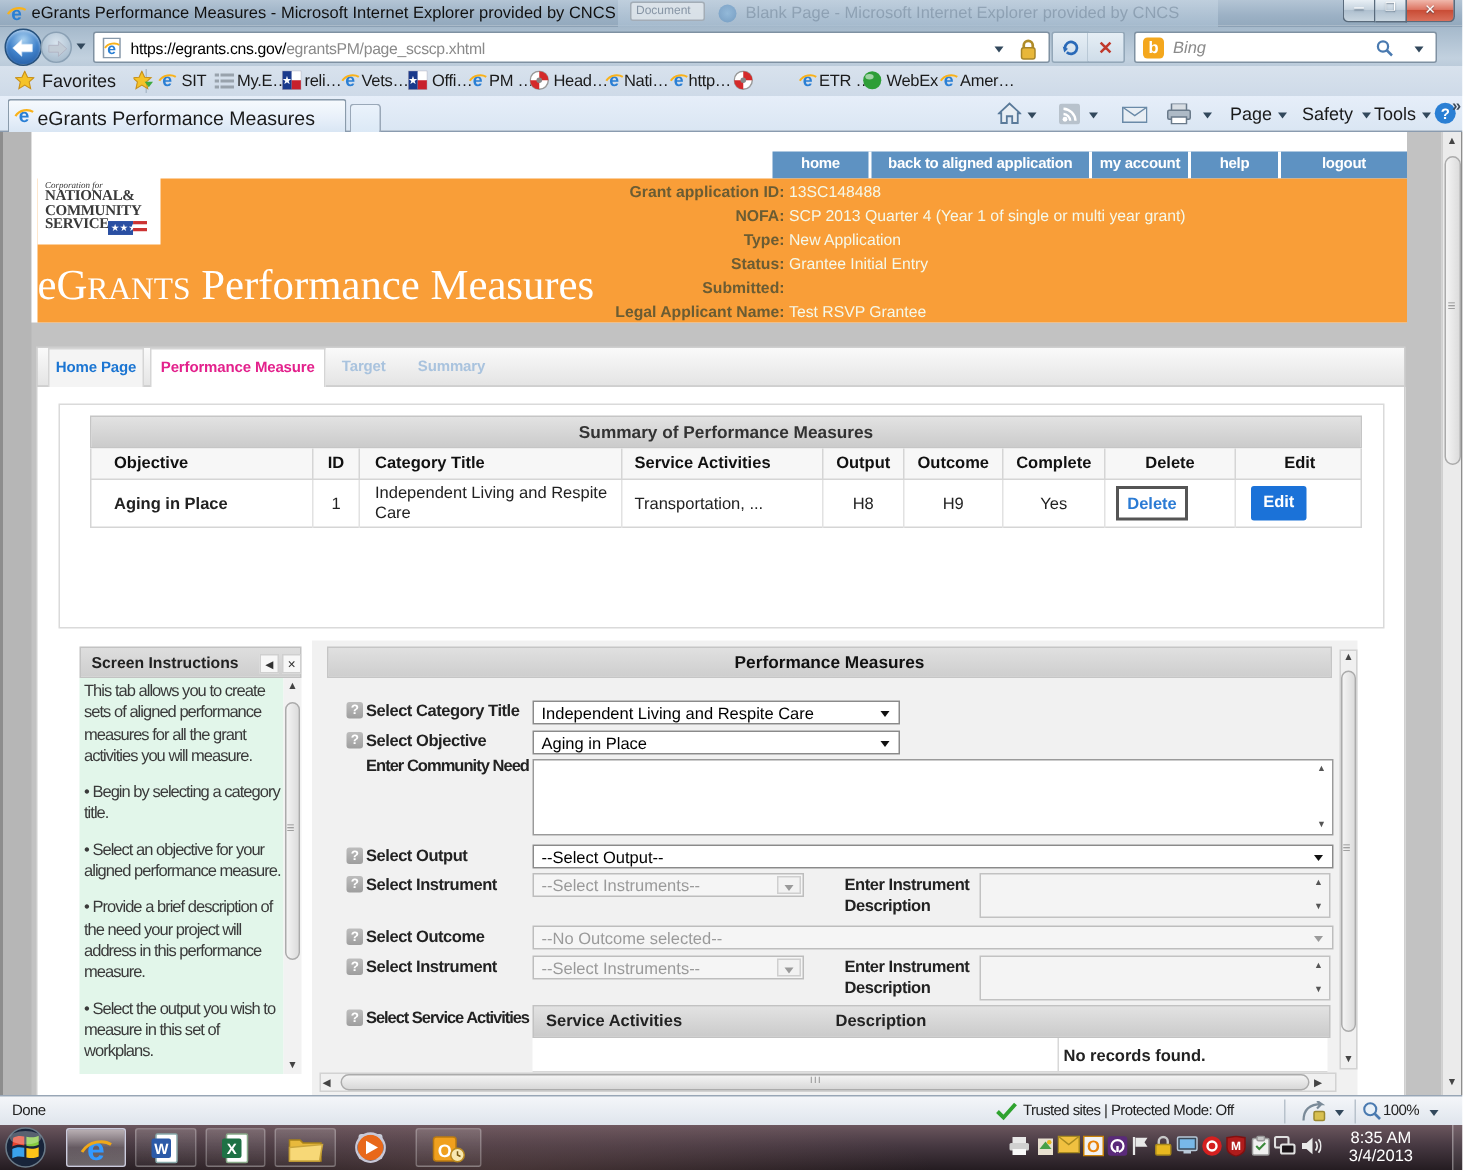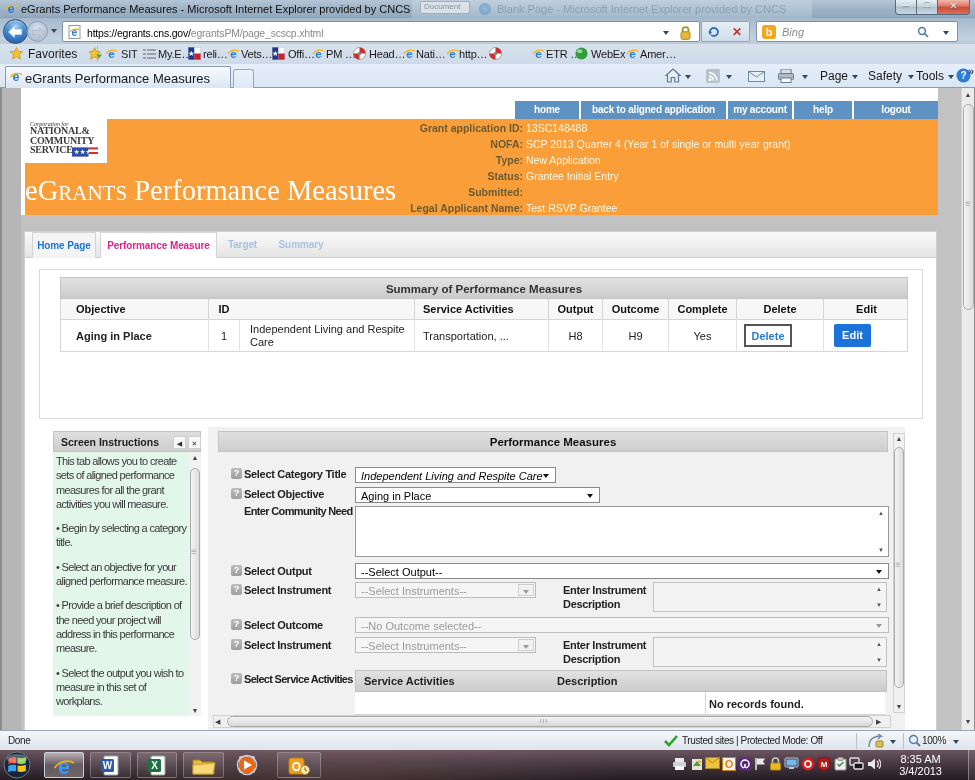--- a/index.html
+++ b/index.html
@@ -385,20 +385,21 @@
     <div class="ptab" style="left:193px;width:49px;color:#a9c3de;">Target</div>
     <div class="ptab" style="left:243px;width:66px;color:#a9c3de;">Summary</div>
   </div>
   <div class="abs" id="contentPanel"></div>
   <div class="abs" id="tableBox"></div>
   <div class="abs" id="sumtable">
     <div id="sumhdr">Summary of Performance Measures</div>
     <div id="thr">
       <div class="th" style="left:0;width:147px;border-left:none;padding-left:15px;">Objective</div>
       <div class="th" style="left:147px;width:31px;text-align:center;padding-left:0;">ID</div>
+      <div class="th" style="left:178px;width:175px;padding-left:10px;">Category Title</div>
       <div class="th" style="left:353px;width:134px;">Service Activities</div>
       <div class="th" style="left:487px;width:54px;text-align:center;padding-left:0;">Output</div>
       <div class="th" style="left:541px;width:66px;text-align:center;padding-left:0;">Outcome</div>
       <div class="th" style="left:607px;width:68px;text-align:center;padding-left:0;">Complete</div>
       <div class="th" style="left:675px;width:87px;text-align:center;padding-left:0;">Delete</div>
       <div class="th" style="left:762px;width:86px;text-align:center;padding-left:0;">Edit</div>
     </div>
     <div id="tdr">
       <div class="td" style="left:0;width:147px;border-left:none;font-weight:bold;line-height:32px;padding-left:15px;">Aging in Place</div>
       <div class="td" style="left:147px;width:31px;line-height:32px;text-align:center;">1</div>
@@ -433,21 +434,21 @@
       <div class="sba" style="left:0;top:2px;width:12px;">▲</div>
       <div class="sbthumb" style="left:1px;top:16px;width:10px;height:172px;"></div>
       <div class="grip" style="left:2px;top:96px;">☰</div>
       <div class="sba" style="left:0;bottom:2px;width:12px;">▼</div>
     </div>
   </div>
   <div class="abs" id="formArea">
 
     <div class="qico" style="left:23px;top:41px;">?</div>
     <div class="flabel" style="left:36px;top:41px;">Select Category Title</div>
-    <div class="sel" style="left:147px;top:40px;width:201px;height:16px;font-style:italic;">
+    <div class="sel" style="left:147px;top:40px;width:245px;height:16px;">
         <span class="t">Independent Living and Respite Care</span>
         <span class="a"></span>
       </div>
 
     <div class="qico" style="left:23px;top:61px;">?</div>
     <div class="flabel" style="left:36px;top:61px;">Select Objective</div>
     <div class="sel" style="left:147px;top:60px;width:245px;height:16px;">
         <span class="t">Aging in Place</span>
         <span class="a"></span>
       </div>

